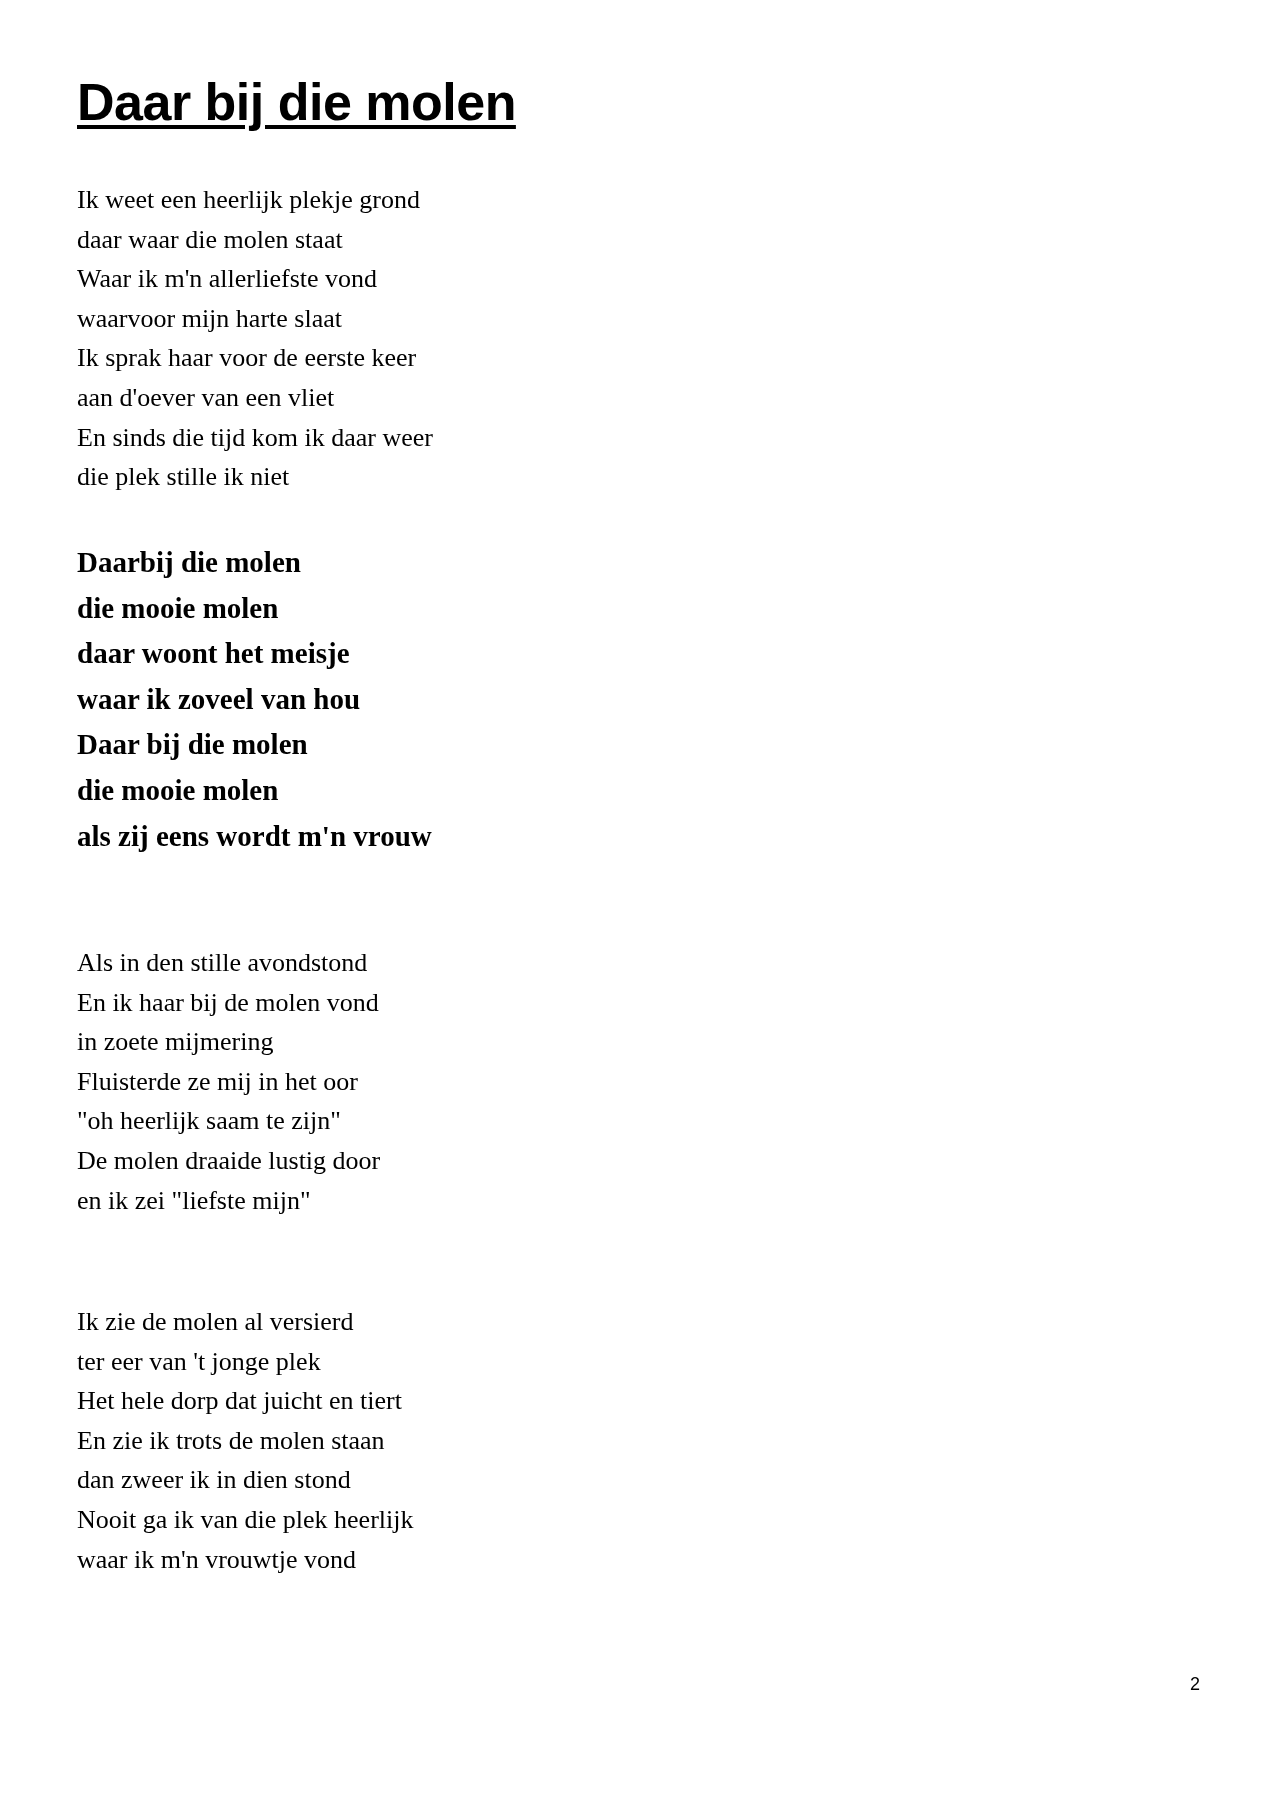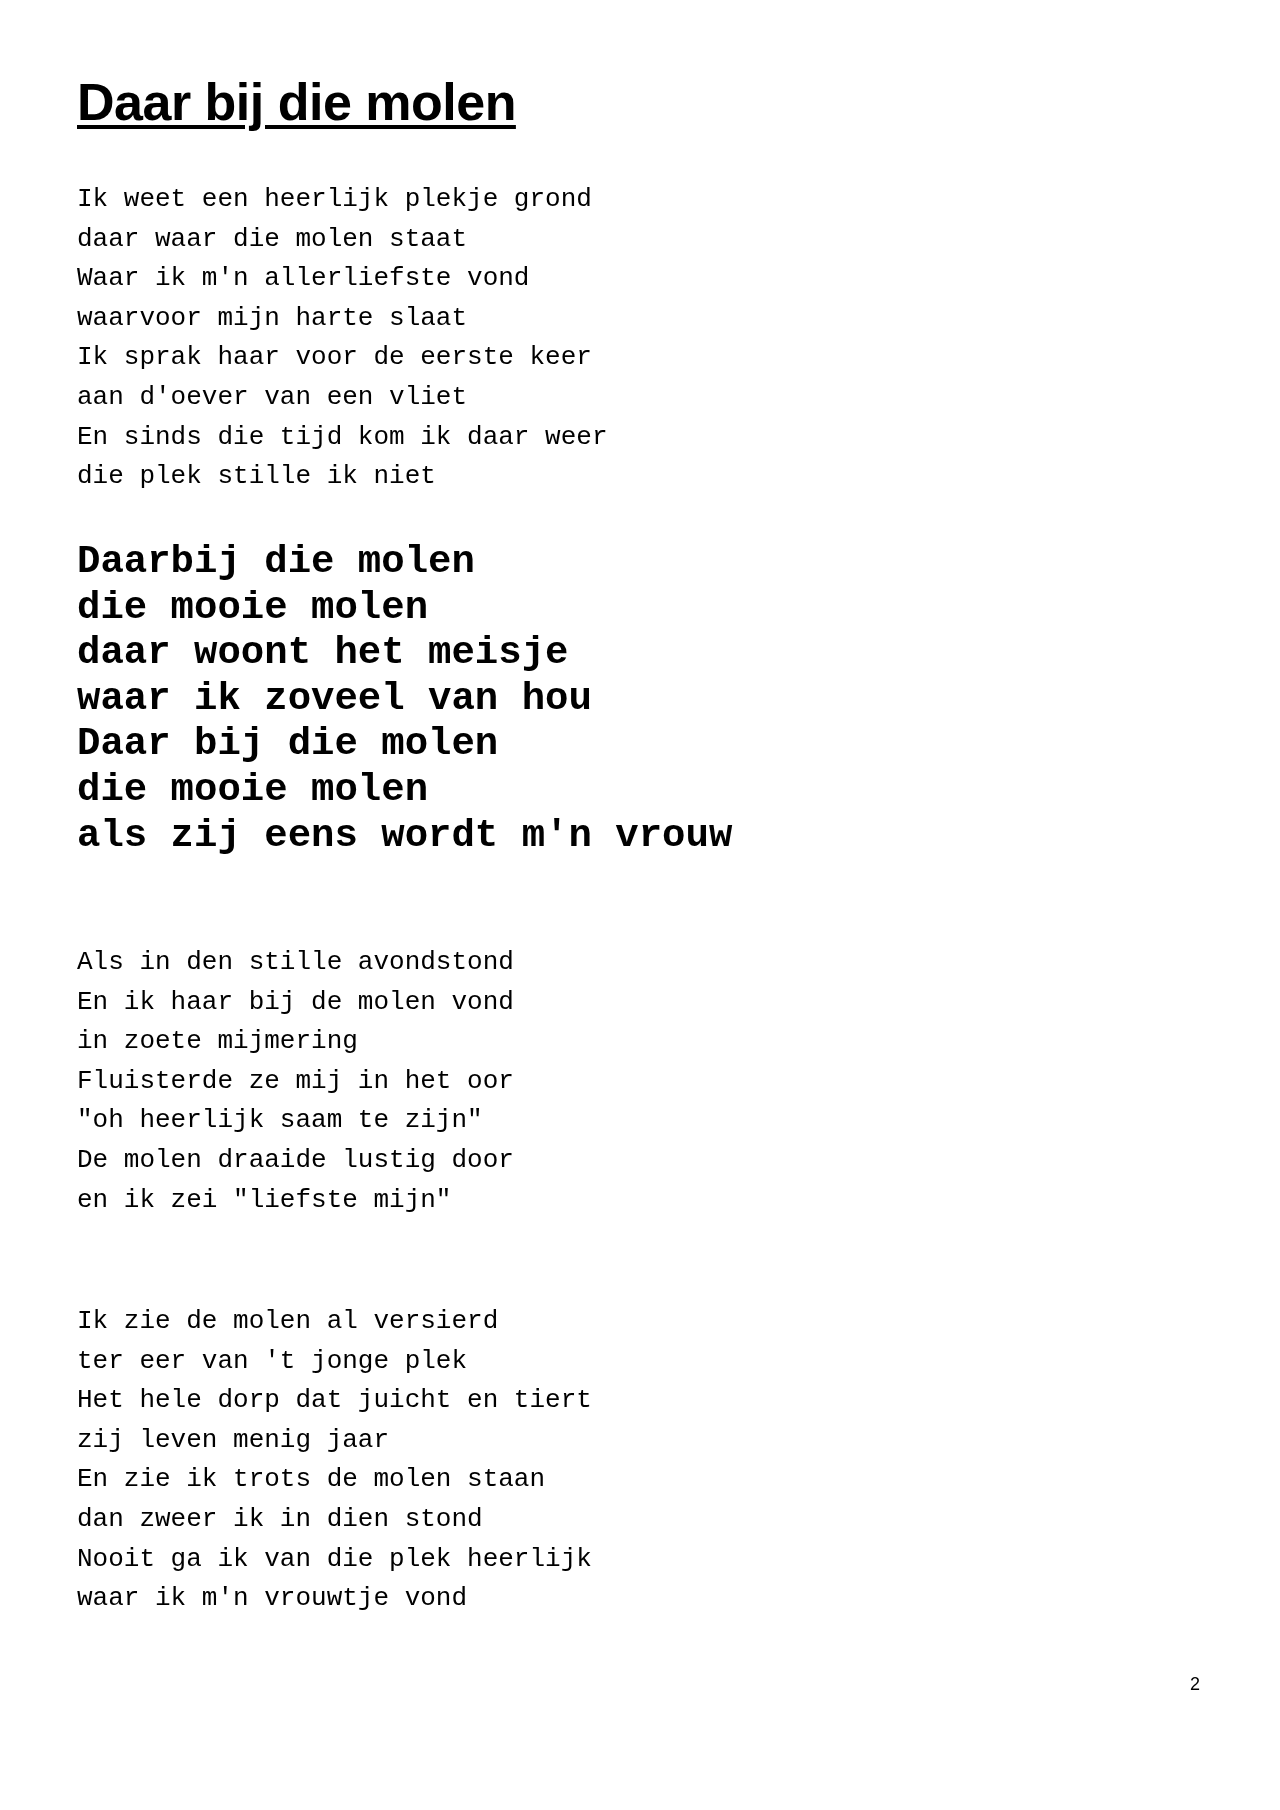--- a/index.html
+++ b/index.html
@@ -6,23 +6,23 @@
   body { width: 1280px; height: 1810px; position: relative; overflow: hidden; color: #000; }
   .page { position: absolute; left: 0; top: 0; width: 1048px; height: 1810px; background: #fff; }
   .title {
     position: absolute; left: 77px; top: 72px;
     font-family: "Liberation Sans", sans-serif; font-weight: bold;
     font-size: 52px; line-height: 60px; letter-spacing: -0.5px;
     text-decoration: underline; text-decoration-thickness: 4px; text-underline-offset: 5px;
     margin: 0; white-space: nowrap;
   }
   .stanza { position: absolute; left: 77px; margin: 0; padding: 0; list-style: none; }
-  .stanza li { white-space: nowrap; font-family: Liberation Mono, monospace; }
+  .stanza li { white-space: nowrap; font-family: Liberation Serif, serif; }
   .verse li { font-size: 26px; height: 39.6px; line-height: 39.6px; }
-  .chorus li { font-size: 39px; font-weight: bold; height: 45.6px; line-height: 45.6px; }
+  .chorus li { font-size: 29px; font-weight: bold; height: 45.6px; line-height: 45.6px; }
   #verse1 { top: 180px; }
   #chorus { top: 540px; }
   #verse2 { top: 943px; }
   #verse3 { top: 1302px; }
   .page-number {
     position: absolute; left: 1190px; top: 1672px;
     font-family: "Liberation Sans", sans-serif; font-size: 18px; line-height: 24px;
   }
 </style>
 </head>
@@ -59,21 +59,20 @@
     <li>Fluisterde ze mij in het oor</li>
     <li>"oh heerlijk saam te zijn"</li>
     <li>De molen draaide lustig door</li>
     <li>en ik zei "liefste mijn"</li>
   </ul>
 
   <ul class="stanza verse" id="verse3">
     <li>Ik zie de molen al versierd</li>
     <li>ter eer van 't jonge plek</li>
     <li>Het hele dorp dat juicht en tiert</li>
-    <li>zij leven menig jaar</li>
     <li>En zie ik trots de molen staan</li>
     <li>dan zweer ik in dien stond</li>
     <li>Nooit ga ik van die plek heerlijk</li>
     <li>waar ik m'n vrouwtje vond</li>
   </ul>
 
   <div class="page-number">2</div>
 </div>
 
 </body></html>

